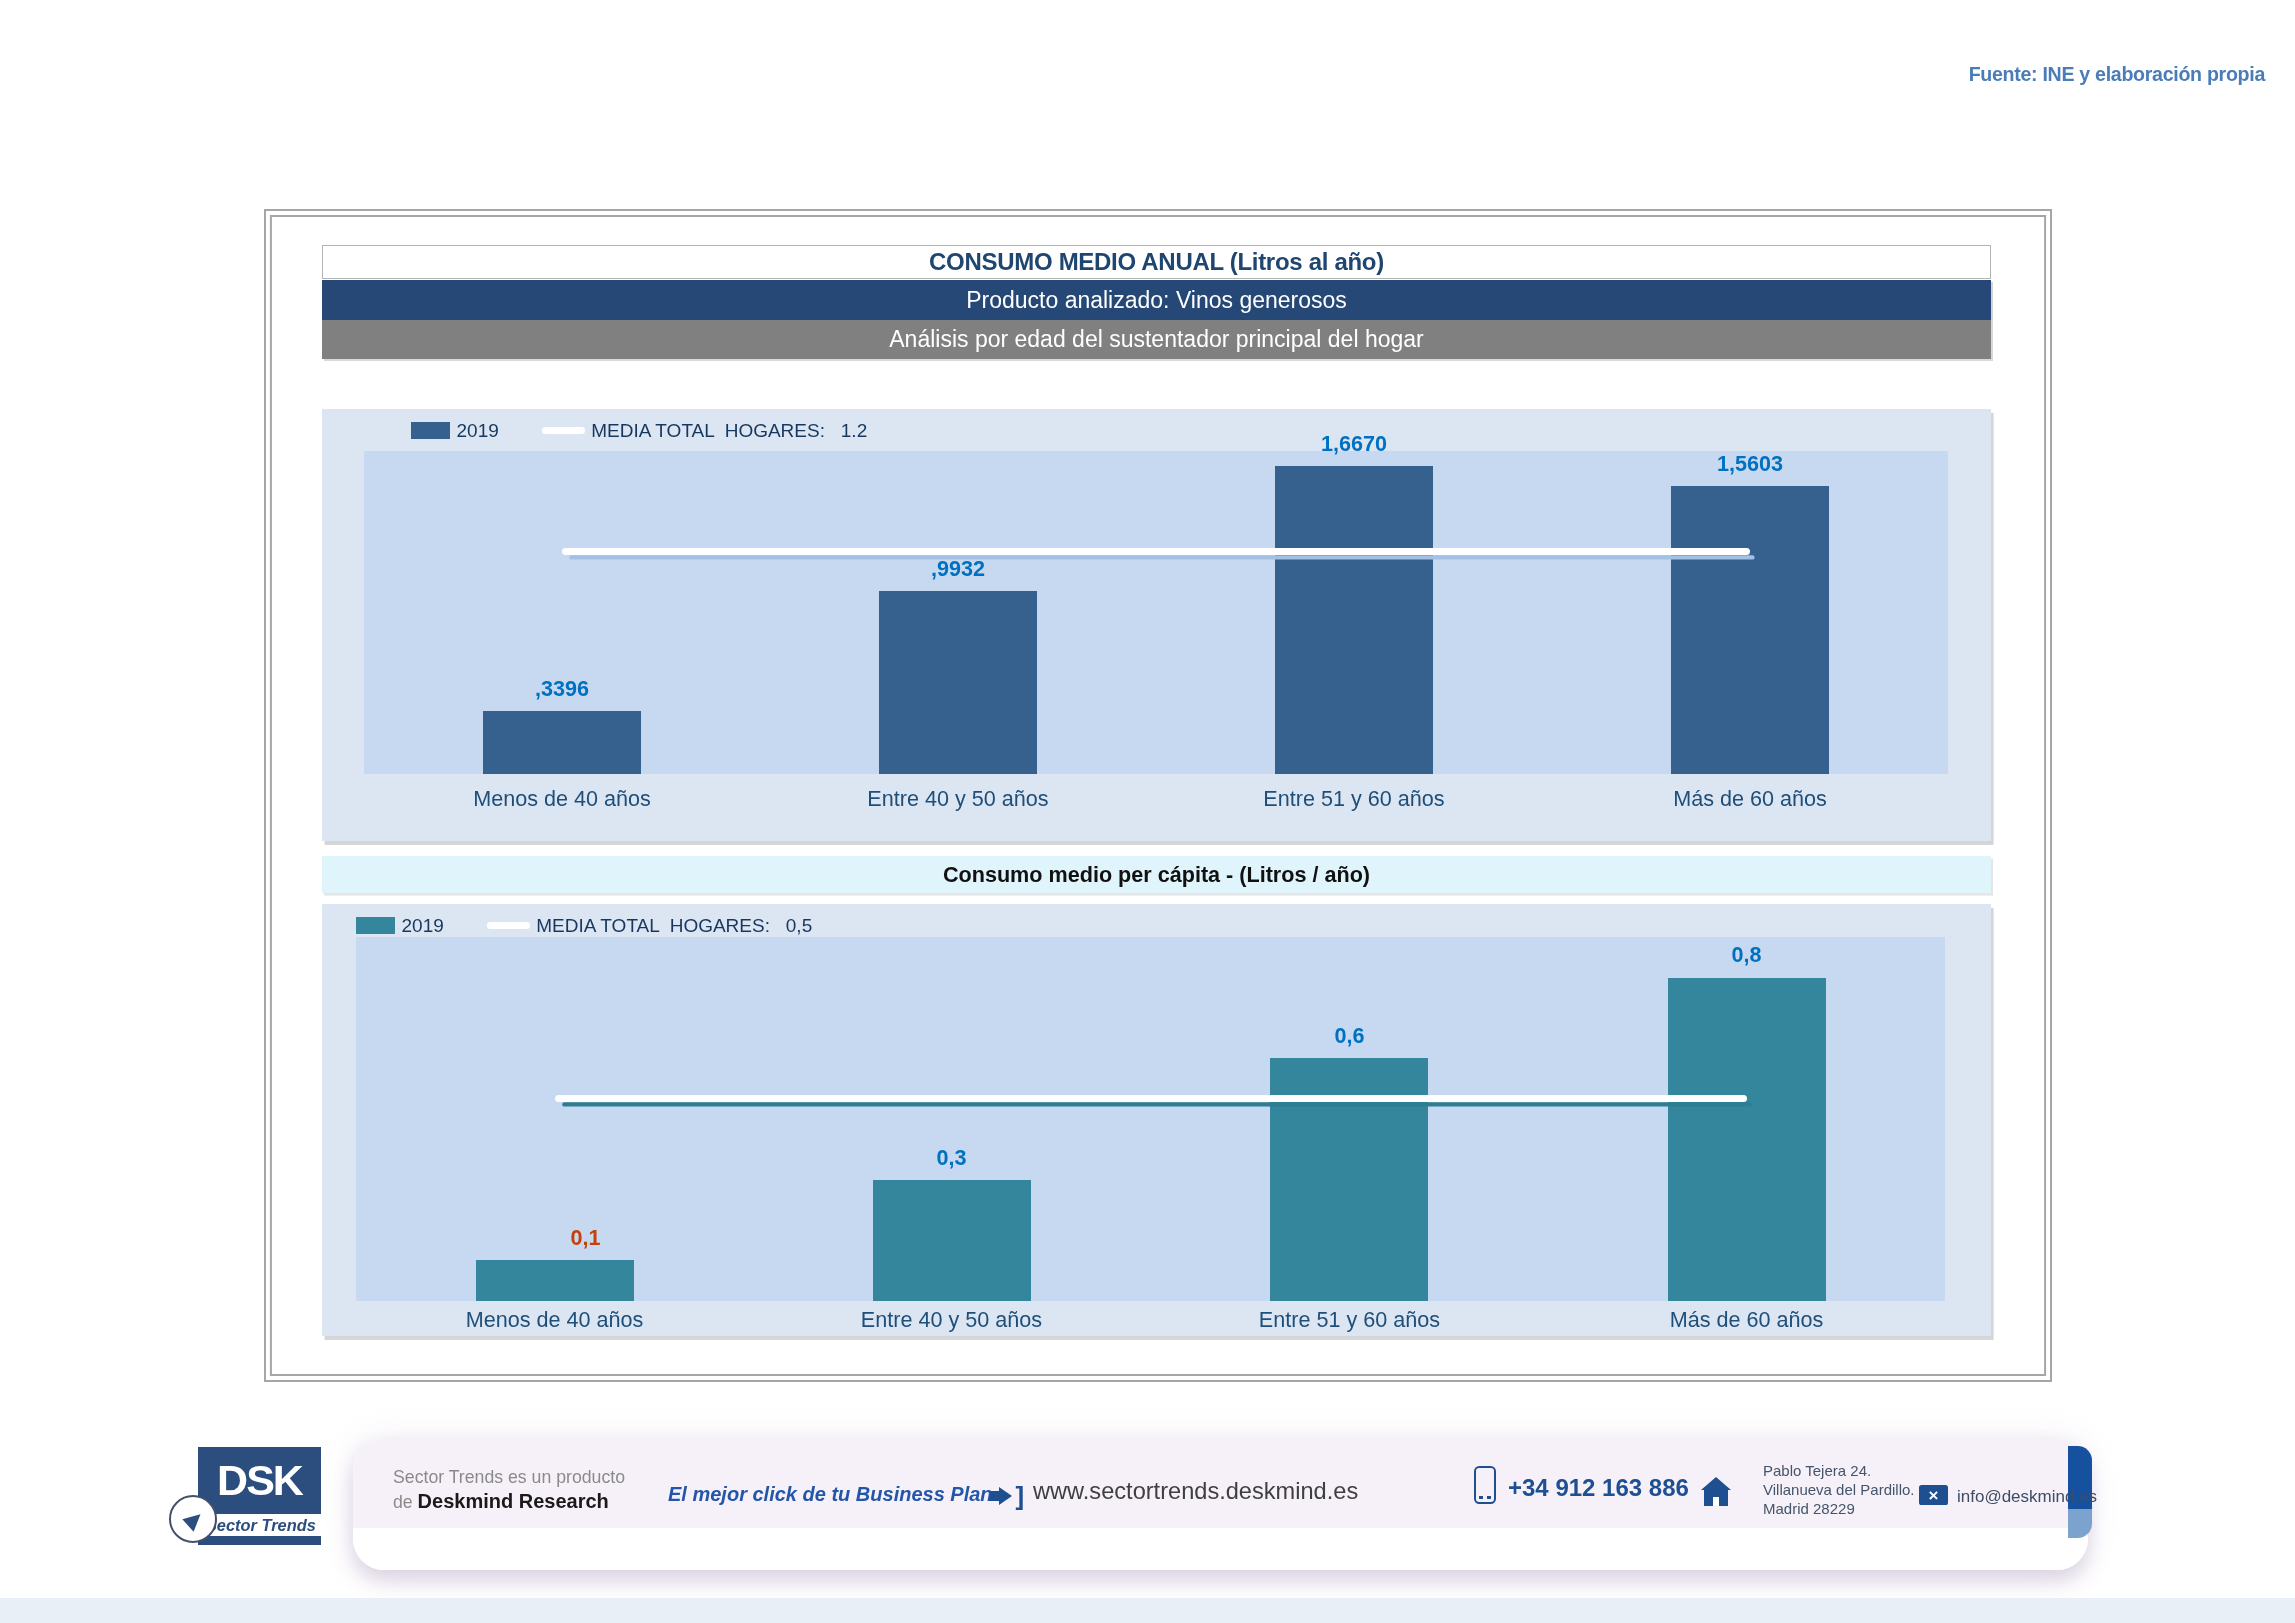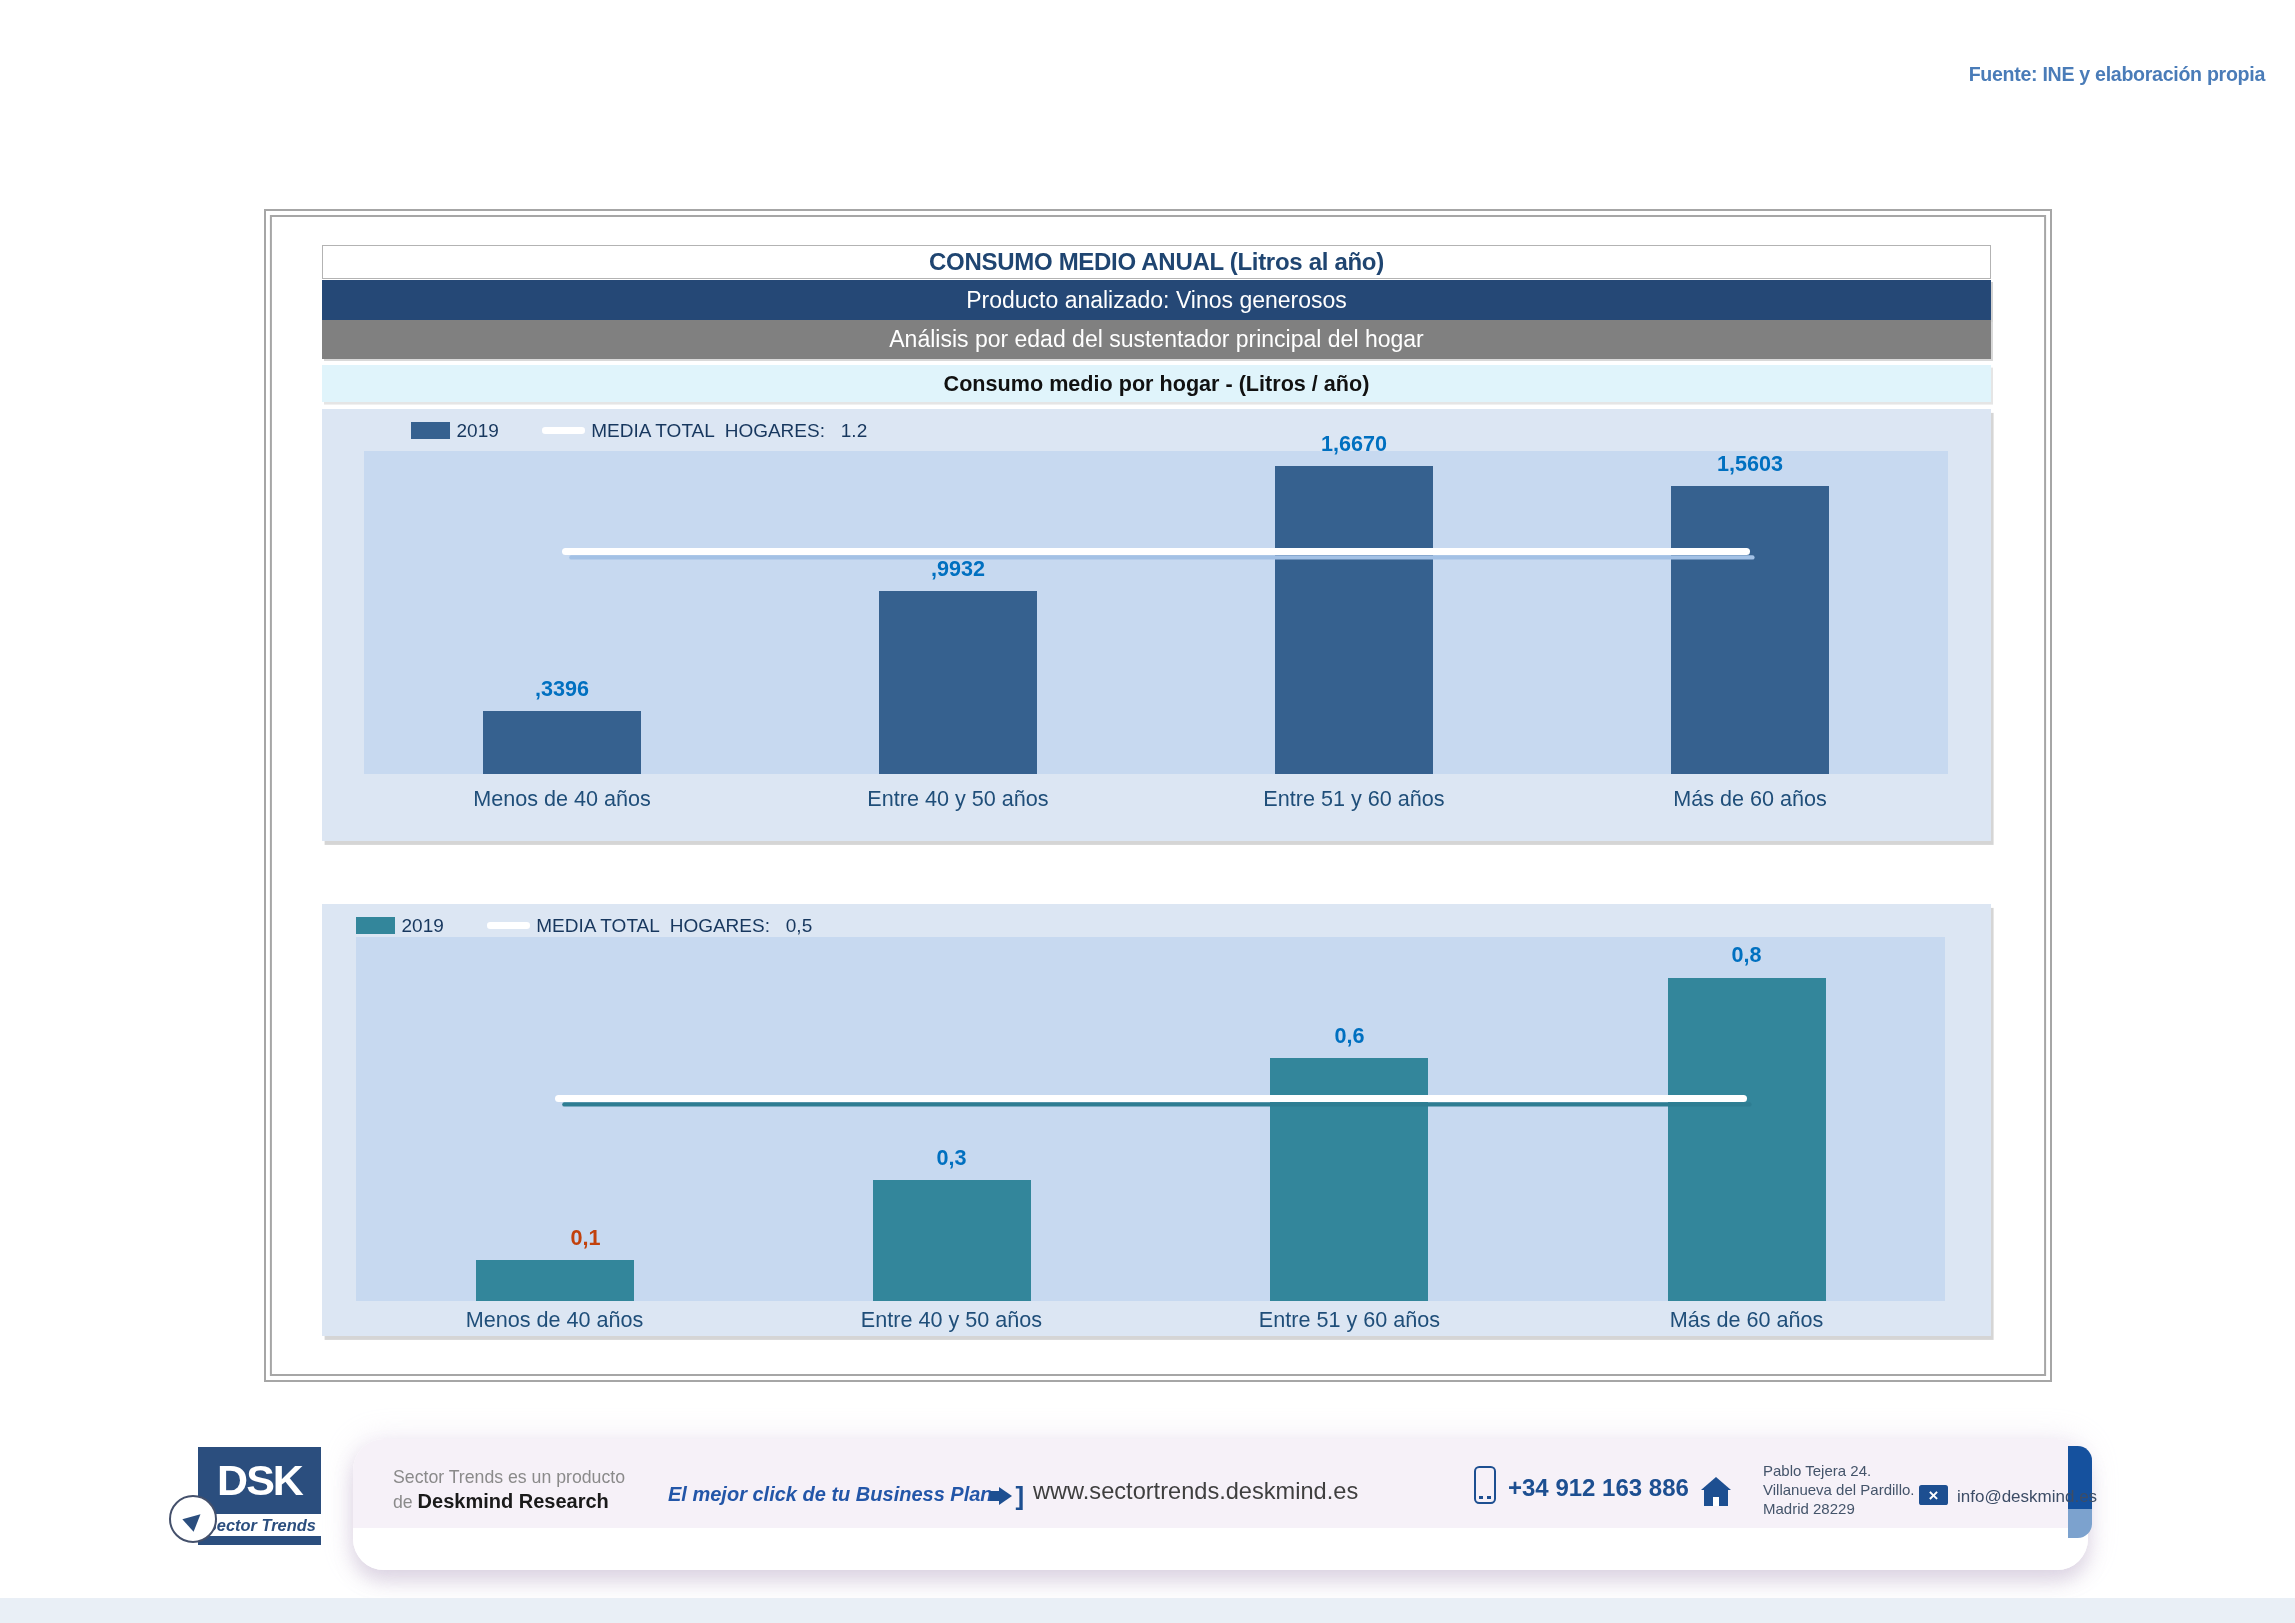--- a/index.html
+++ b/index.html
@@ -88,21 +88,20 @@
 
 <div id="page">
 
   <div class="fuente">Fuente: INE y elaboración propia</div>
 
   <div class="frame">
     <div class="row row-title">CONSUMO MEDIO ANUAL (Litros al año)</div>
     <div class="row row-product">Producto analizado: Vinos generosos</div>
     <div class="row row-analysis">Análisis por edad del sustentador principal del hogar</div>
 
-    <div class="row row-cyan" id="cyan1">Consumo medio por hogar -  (Litros / año)</div>
 
     <div class="panel" id="panel0">
       <div class="legend" style="left:89px;">
         <span class="legend-swatch" style="background: rgb(54, 97, 143);"></span><span>2019</span><span class="legend-media-swatch"></span><span>MEDIA TOTAL  HOGARES:   1.2</span>
       </div>
       <div class="plot" id="plot0" style="left: 42px; top: 42px; width: 1584px; height: 323px; background: rgb(199, 217, 240);">
           <div class="bar" style="left: 119px; width: 158px; height: 63px; background: rgb(54, 97, 143);"></div>
           <div class="bar-label" style="left: 0px; width: 396px; bottom: 72px; color: rgb(0, 112, 192);">,3396</div>
           <div class="bar" style="left: 515px; width: 158px; height: 183px; background: rgb(54, 97, 143);"></div>
           <div class="bar-label" style="left: 396px; width: 396px; bottom: 192px; color: rgb(0, 112, 192);">,9932</div>
@@ -113,20 +112,21 @@
           <div class="media-line" style="left: 198px; width: 1188px; bottom: 219px; box-shadow: rgb(163, 193, 229) 5.9px 5.9px 0px -1.3px;"></div>
         </div>
       <div class="cats" id="cats0" style="left: 42px; top: 377px; width: 1584px;">
           <div class="cat-label" style="left: 0px; width: 396px;">Menos de 40 años</div>
           <div class="cat-label" style="left: 396px; width: 396px;">Entre 40 y 50 años</div>
           <div class="cat-label" style="left: 792px; width: 396px;">Entre 51  y 60 años</div>
           <div class="cat-label" style="left: 1188px; width: 396px;">Más de 60 años</div>
         </div>
     </div>
 
+    <div class="row row-cyan" id="cyan2">Consumo medio per cápita -  (Litros / año)</div>
 
     <div class="panel" id="panel1">
       <div class="legend" style="left:34px;">
         <span class="legend-swatch" style="background: rgb(51, 134, 155);"></span><span>2019</span><span class="legend-media-swatch"></span><span>MEDIA TOTAL  HOGARES:   0,5</span>
       </div>
       <div class="plot" id="plot1" style="left: 34px; top: 33px; width: 1589px; height: 364px; background: rgb(199, 217, 240);">
           <div class="bar" style="left: 120px; width: 158px; height: 41px; background: rgb(51, 134, 155);"></div>
           <div class="bar-label" style="left: 0px; width: 397px; bottom: 50px; color: #c2410c; margin-left: 31px;">0,1</div>
           <div class="bar" style="left: 517px; width: 158px; height: 121px; background: rgb(51, 134, 155);"></div>
           <div class="bar-label" style="left: 397px; width: 397px; bottom: 130px; color: rgb(0, 112, 192);">0,3</div>

